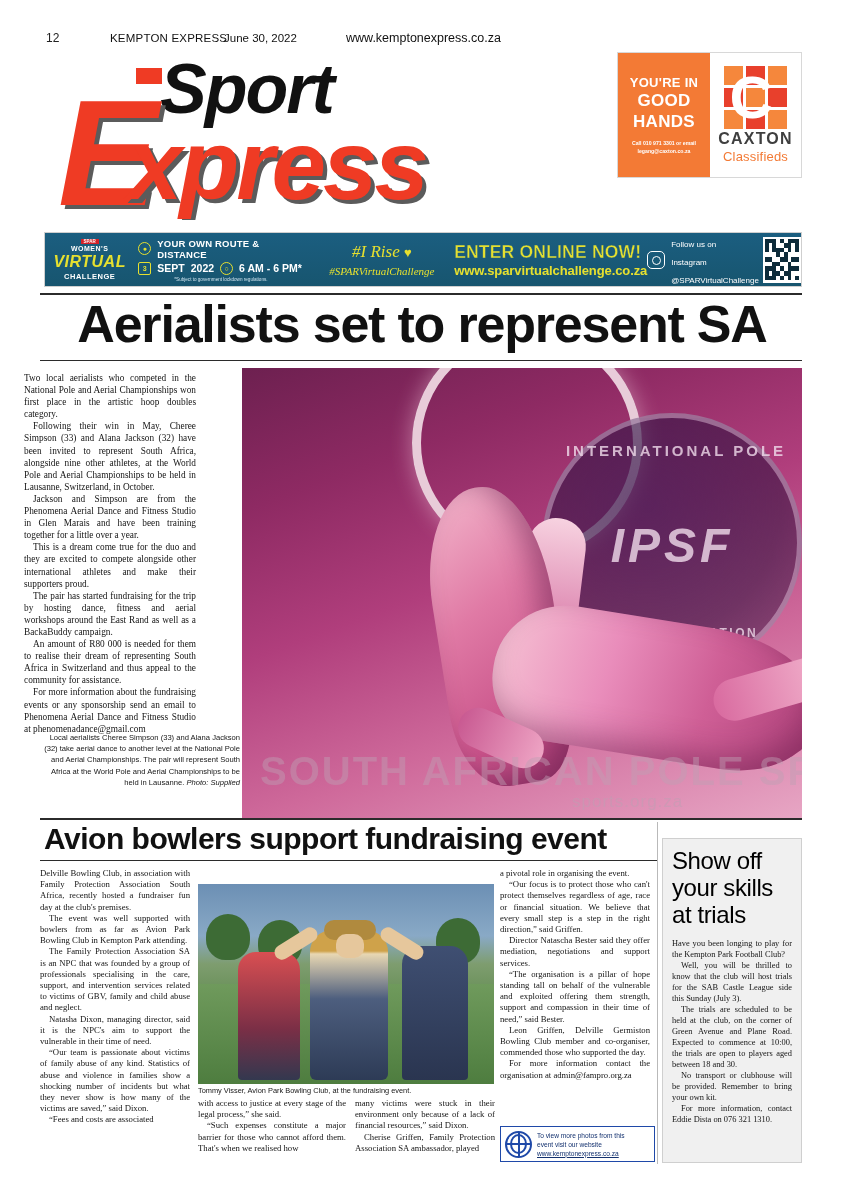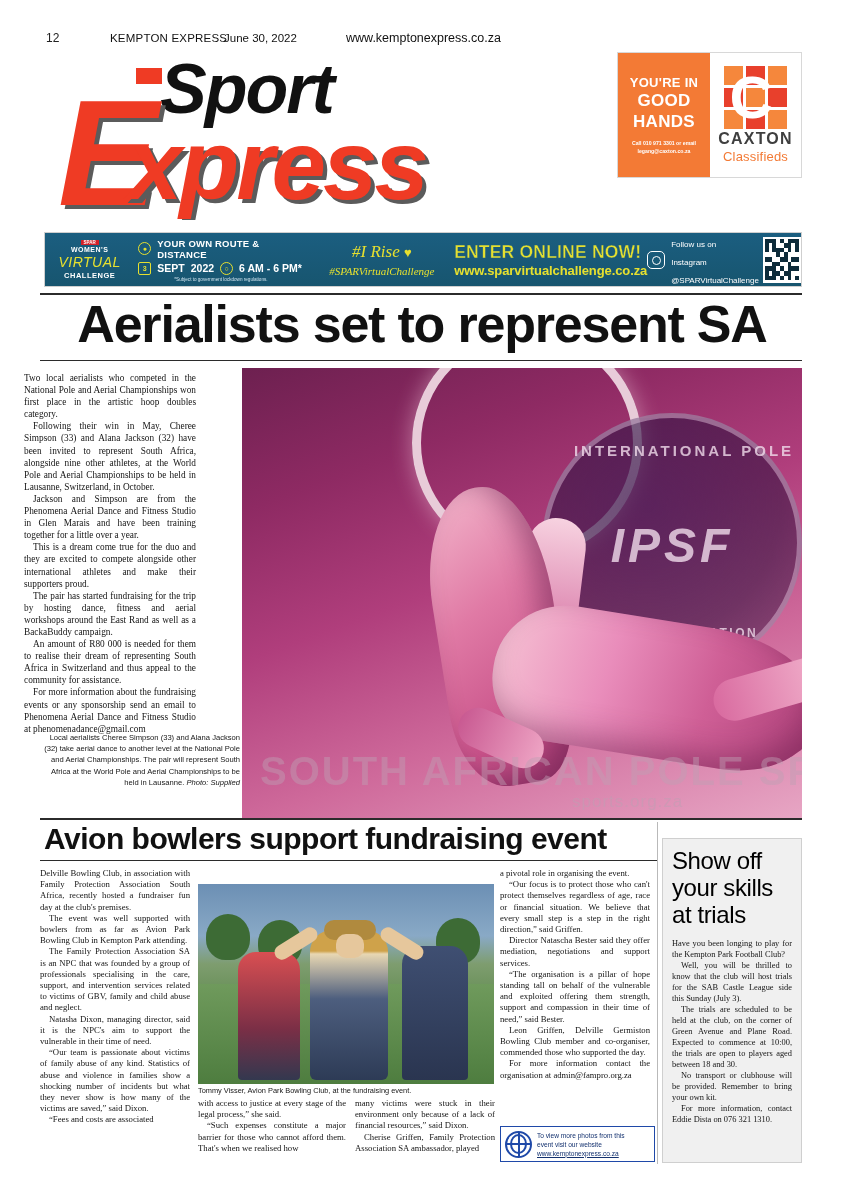--- a/index.html
+++ b/index.html
@@ -88,21 +88,21 @@
     background: linear-gradient(180deg,#1b5e80 0%, #17556f 100%);
     border: 1px solid #cfcfcf;
     display: flex; align-items: center;
     font-family: "Liberation Sans", sans-serif; color: #fff;
   }
   .spar-logo {
     width: 110px; height: 100%; display: flex; align-items: center; justify-content: center;
     flex-direction: column; gap: 1px;
   }
   .spar-logo .wl1 { font-size: 7px; color:#fff; font-weight:bold; letter-spacing:.5px; }
-  .spar-logo .wl2 { font-size: 14px; color:#e6e02f; font-weight:normal; font-style:italic; letter-spacing:.5px;}
+  .spar-logo .wl2 { font-size: 16px; color:#e6e02f; font-weight:bold; font-style:italic; letter-spacing:.5px;}
   .spar-logo .wl3 { font-size: 7.5px; color:#fff; font-weight:bold; letter-spacing:.5px;}
   .spar-logo .redtag { font-size:4.5px;background:#d42027;color:#fff;padding:0 3px;font-weight:bold;}
   .spar-mid { width: 215px; padding-left: 4px; }
   .spar-row { display: flex; align-items: center; gap: 6px; margin-bottom: 2px; }
   .spar-ico {
     width: 13px; height: 13px; border: 1.5px solid #e6e02f; border-radius: 50%;
     display:flex;align-items:center;justify-content:center;font-size:7px;color:#e6e02f;flex:0 0 auto;
   }
   .spar-ico.sq { border-radius: 2px; }
   .spar-row .t1 { font-size: 9.5px; font-weight: bold; letter-spacing: .2px; }
@@ -159,21 +159,21 @@
     box-shadow: 0 0 22px rgba(255,220,235,.45);
   }
   .seal {
     position:absolute; left:300px; top:45px; width:260px; height:260px;
     border-radius:50%;
     background: radial-gradient(circle at 40% 35%, rgba(60,25,80,.72), rgba(40,15,60,.55) 60%, rgba(35,12,55,.35) 100%);
     border: 5px solid rgba(230,200,225,.45);
     color: rgba(240,220,235,.8);
     font-family:"Liberation Sans", sans-serif; text-align:center;
   }
-  .seal .arc-top { position:absolute;left:12px;top:24px;width:100%;font-size:15px;letter-spacing:3px;font-weight:bold;}
+  .seal .arc-top { position:absolute;left:4px;top:24px;width:100%;font-size:15px;letter-spacing:3px;font-weight:bold;}
   .seal .ipsf { position:absolute;left:0;top:100px;width:100%;font-size:48px;font-weight:bold;letter-spacing:4px;font-style:italic;}
   .seal .arc-bot { position:absolute;left:0;bottom:28px;width:100%;font-size:12px;letter-spacing:2.5px;font-weight:bold;}
   .bigtext {
     position:absolute;left:18px;bottom:24px;width:100%;
     font-family:"Liberation Sans",sans-serif;font-weight:bold;font-size:40px;
     color:rgba(190,160,180,.45);letter-spacing:2px;white-space:nowrap;
   }
   .bigtext2{
     position:absolute;left:330px;bottom:6px;
     font-family:"Liberation Sans",sans-serif;font-size:17px;

